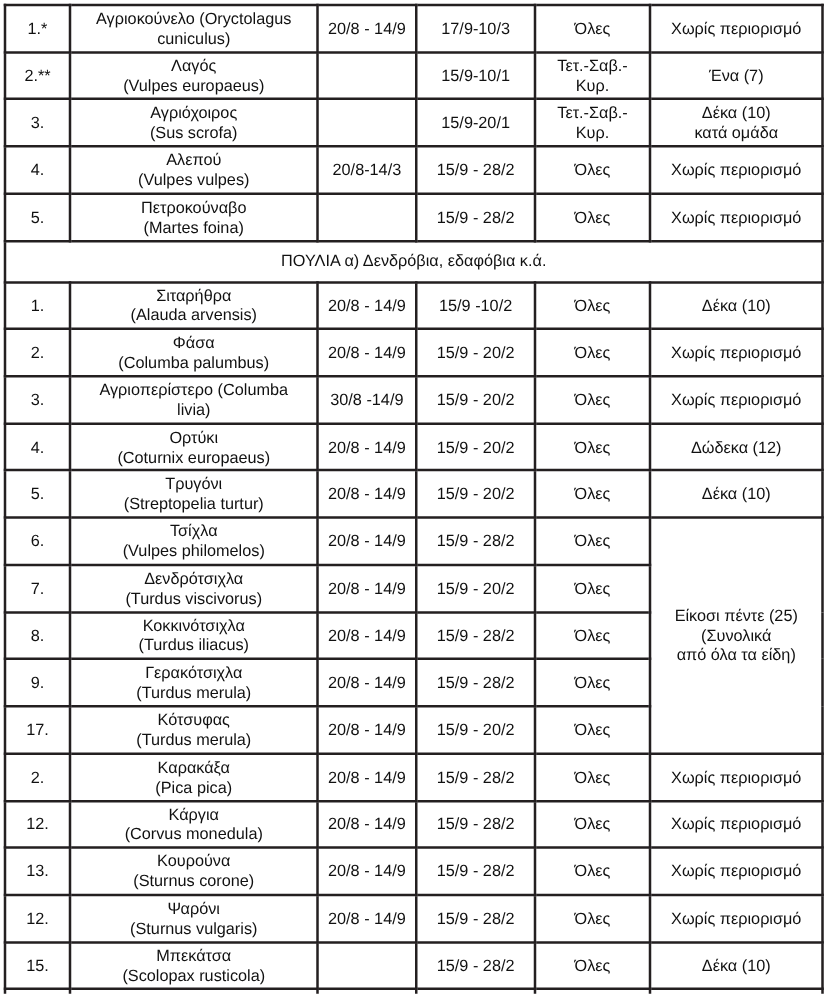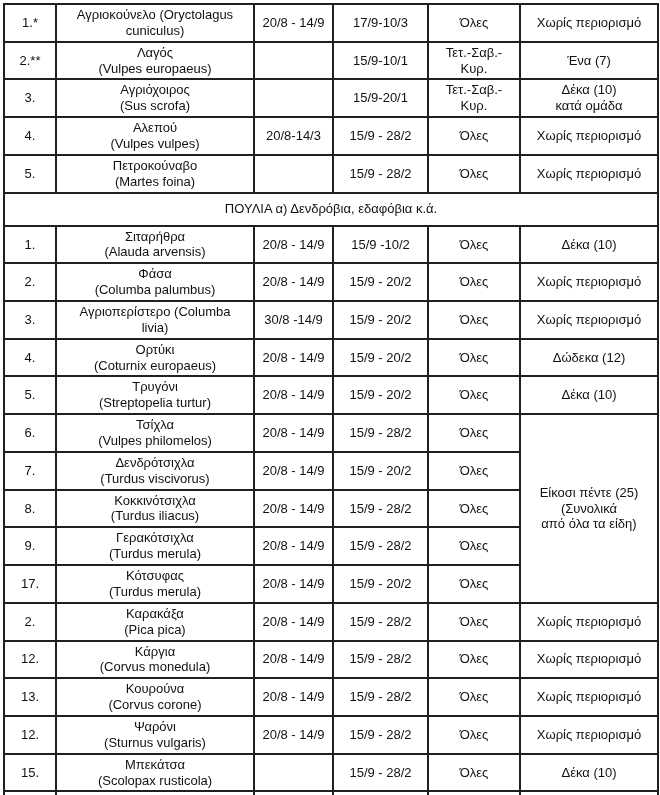--- a/index.html
+++ b/index.html
@@ -200,21 +200,21 @@
         <td>Κάργια
 (Corvus monedula)</td>
         <td>20/8 - 14/9</td>
         <td>15/9 - 28/2</td>
         <td>Όλες</td>
         <td>Χωρίς περιορισμό</td>
       </tr>
       <tr class="species-row">
         <td>13.</td>
         <td>Κουρούνα
-(Corvus corone)</td>
+(Sturnus corone)</td>
         <td>20/8 - 14/9</td>
         <td>15/9 - 28/2</td>
         <td>Όλες</td>
         <td>Χωρίς περιορισμό</td>
       </tr>
       <tr class="species-row">
         <td>12.</td>
         <td>Ψαρόνι
 (Sturnus vulgaris)</td>
         <td>20/8 - 14/9</td>

